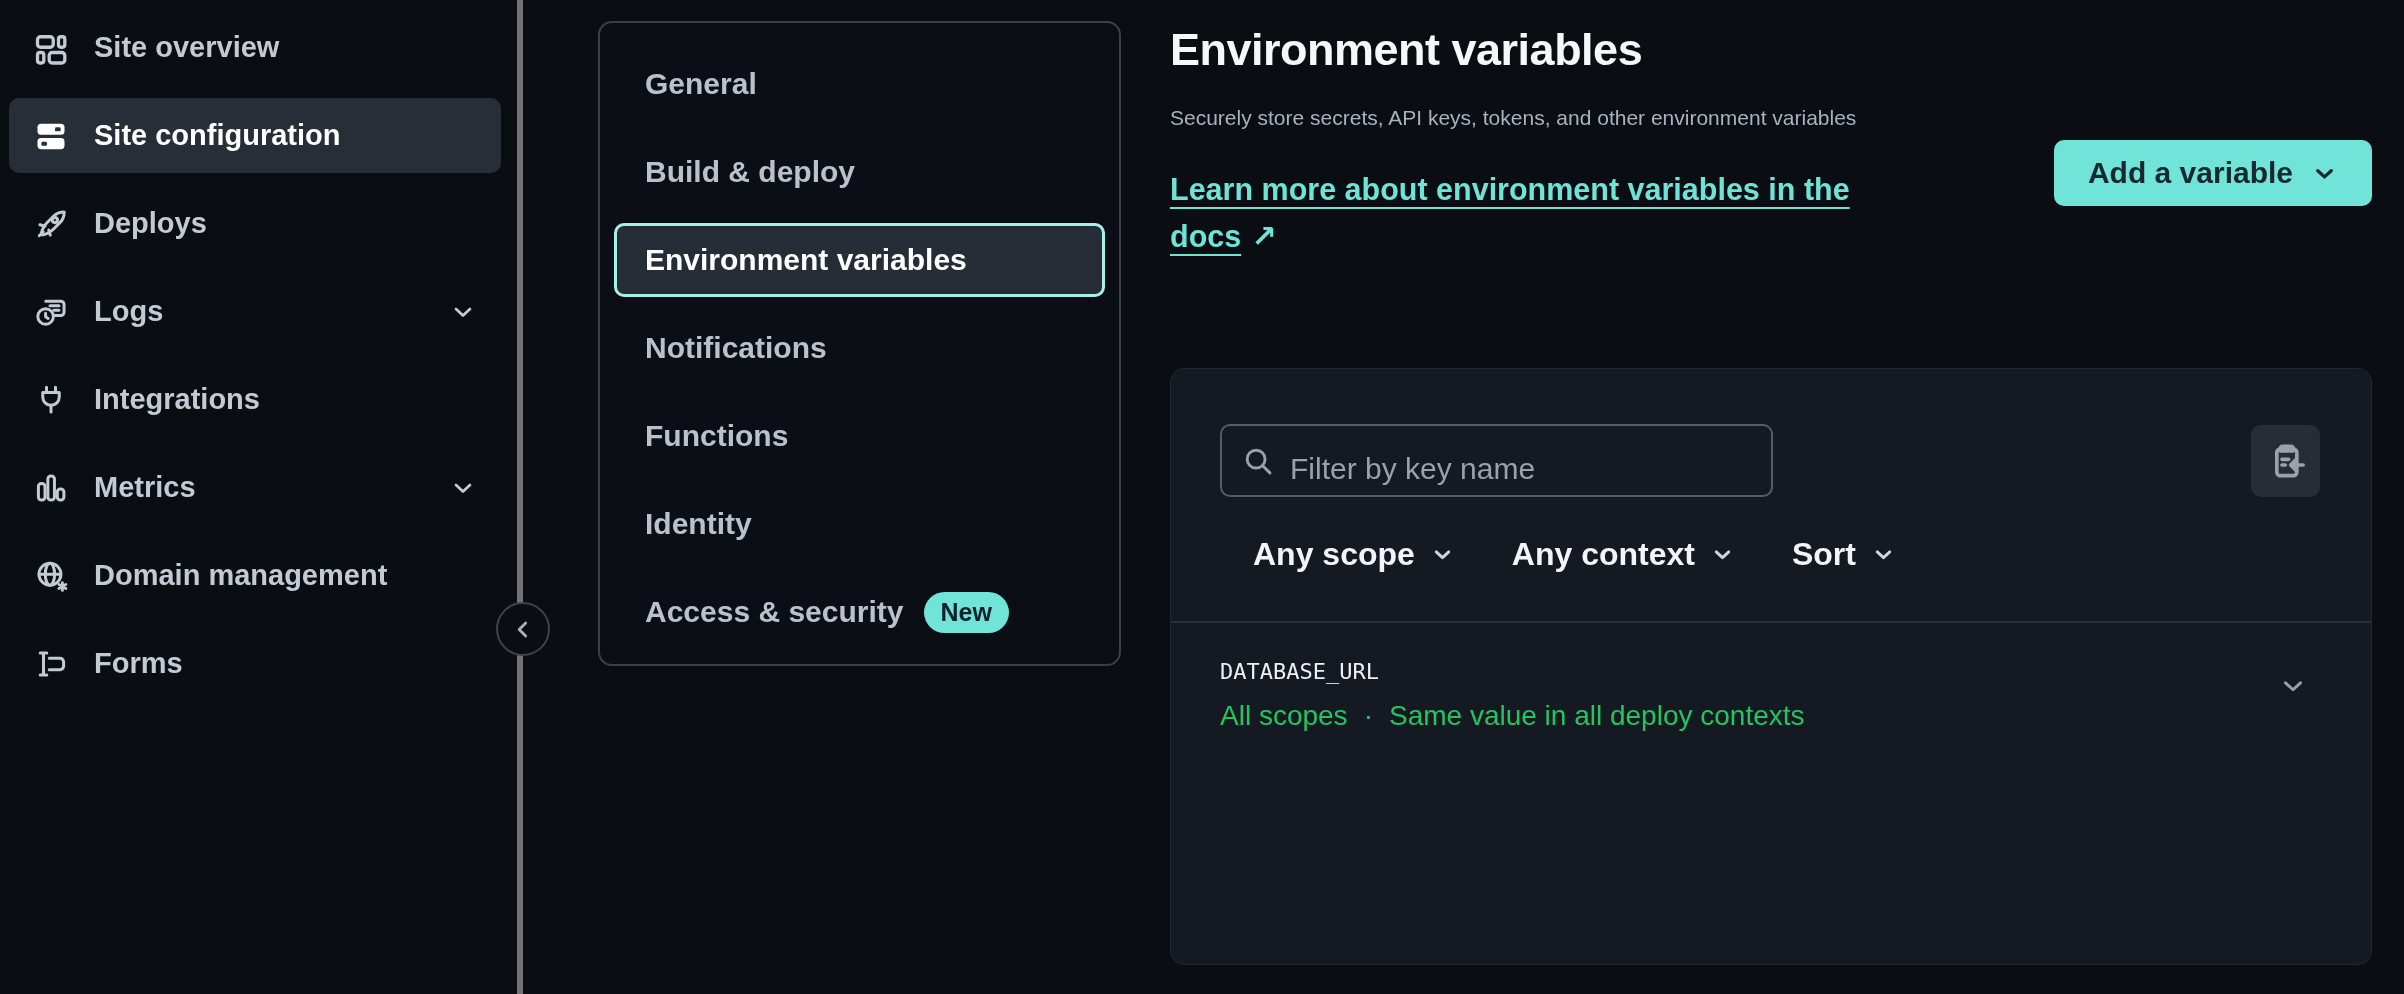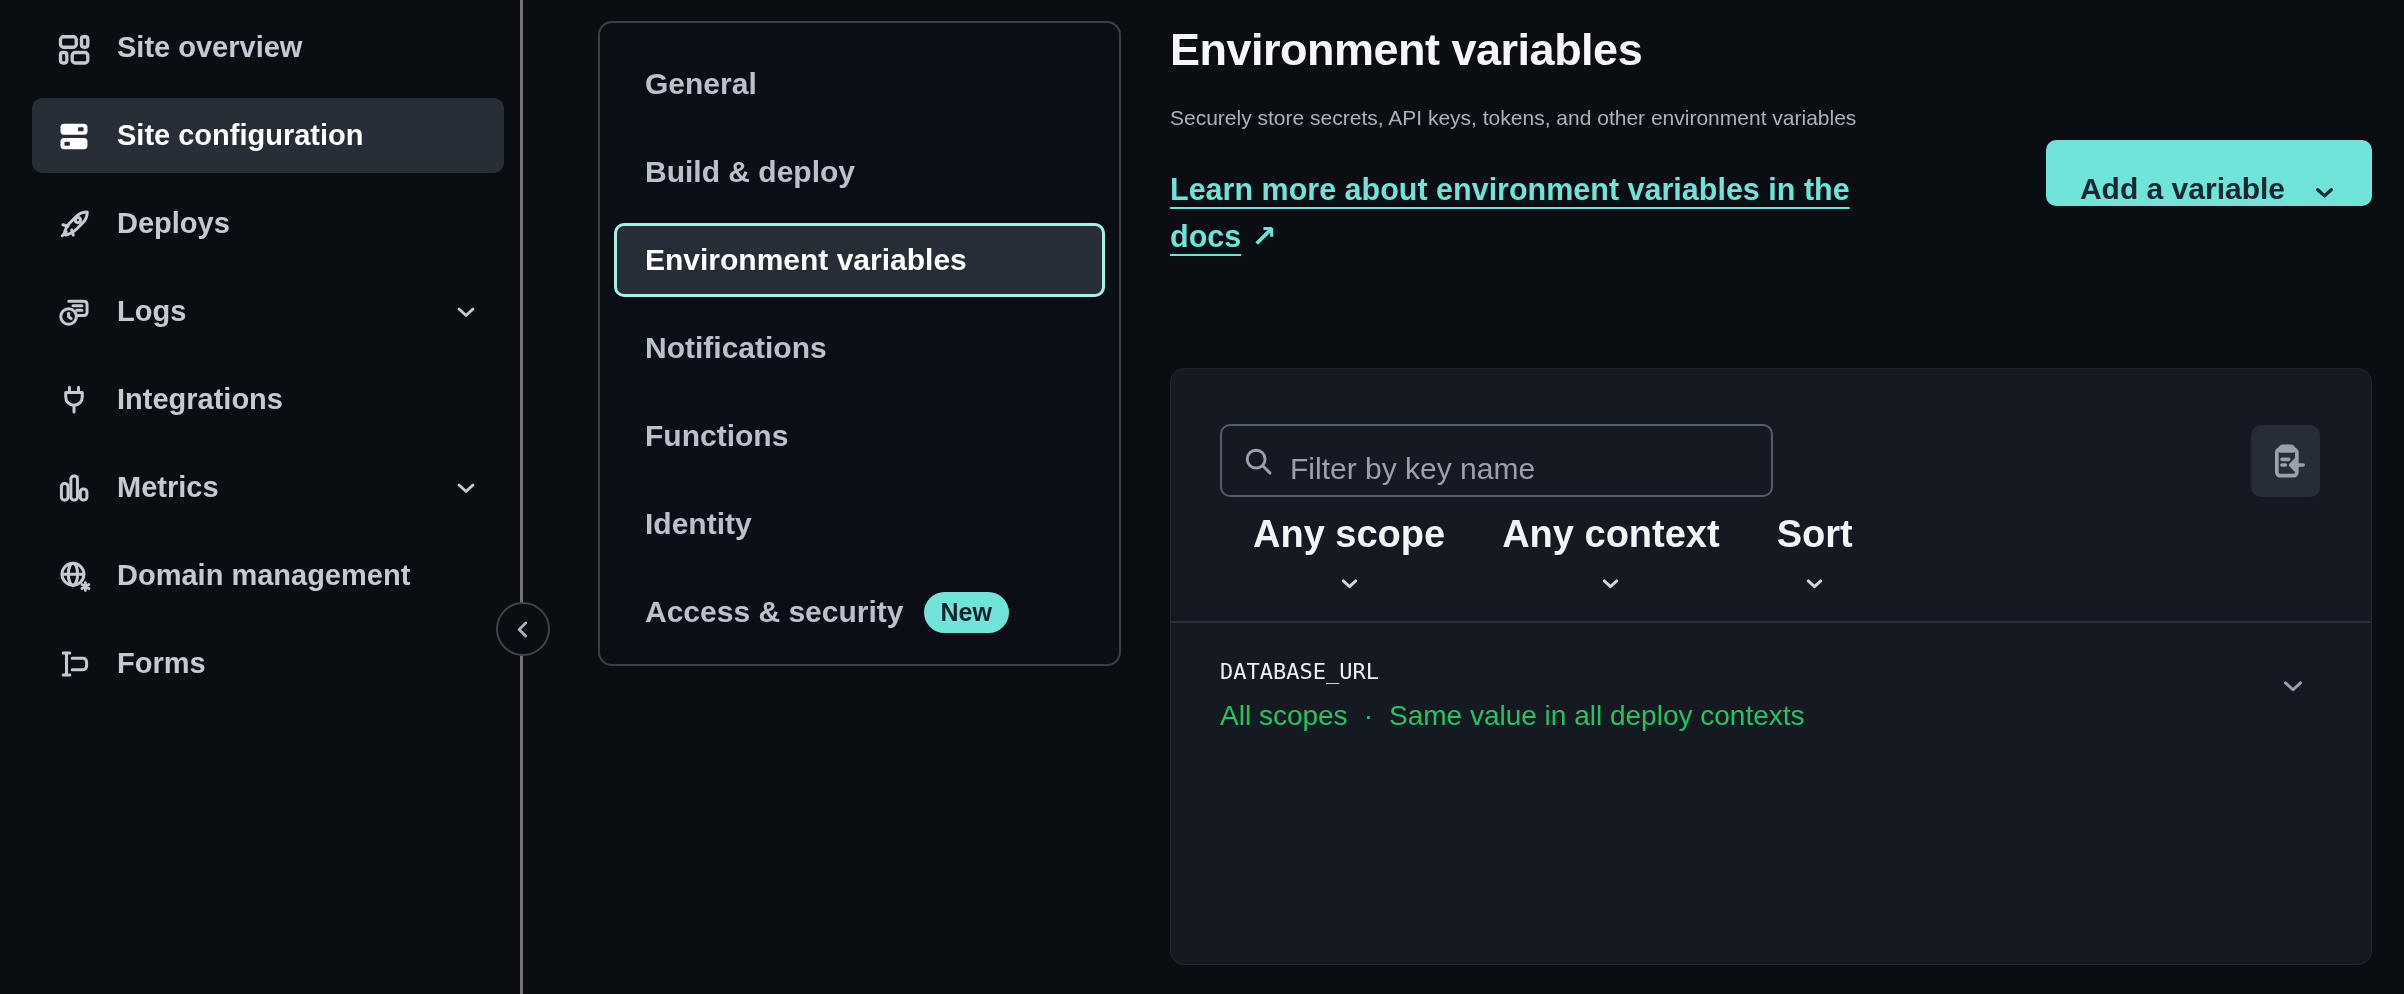--- a/index.html
+++ b/index.html
@@ -3,21 +3,21 @@
 <meta charset="utf-8">
 <style>
   * { box-sizing: border-box; margin: 0; padding: 0; }
   html, body { background: var(--page-bg, #0a0d12); }
   body { font-family: "Liberation Sans", "DejaVu Sans", sans-serif; }
   .stage { position: relative; width: 2404px; height: 994px; overflow: hidden;
            background: var(--page-bg, #0a0d12); color: var(--white, #f5f7f9); }
 
   
   .sidebar { position: absolute; left: 0; top: 0; bottom: 0; width: 523px;
-             border-right: 3px solid #737373; padding-top: 10px; padding-left: 23px; }
+             border-right: 6px solid #737373; padding-top: 10px; }
   .side-item { display: flex; align-items: center; gap: 25px; height: 75px;
                margin: 0 16px 13px 9px; padding: 0 24px; border-radius: 10px;
                font-size: 29px; font-weight: 600; color: var(--sidebar-text, #c3cad4);
                cursor: pointer; white-space: nowrap; }
   .side-item.active { background: var(--sidebar-active-bg, #282e37); color: #fff; font-weight: 700; }
   .side-item svg.mi { width: 36px; height: 36px; flex: none; }
   .side-item .chev { margin-left: auto; width: 28px; height: 28px; color: #c3cad4; }
   .collapse-btn { position: absolute; left: 523px; top: 629px; transform: translate(-50%,-50%);
                   width: 54px; height: 54px; border-radius: 50%；
                   }
@@ -39,21 +39,21 @@
 
   
   .page-header { position: absolute; left: 1170px; top: 24px; width: 758px; }
   .page-title { font-size: 45px; font-weight: 700; letter-spacing: -0.5px; color: var(--white, #f5f7f9); }
   .page-desc { margin-top: 18px; font-size: 21px; line-height: 47px; color: var(--muted-text, #a9b2be); }
   .docs-link { display: inline-block; margin-top: 25px; font-size: 30.5px; font-weight: 700;
                line-height: 47px; color: var(--link, #6ee3d8); text-decoration: none; cursor: pointer; }
   .docs-link .ltext { text-decoration: underline; text-underline-offset: 7px; text-decoration-thickness: 2px; }
   .docs-link .arrow { text-decoration: none; margin-left: 10px; font-weight: 700; }
   .add-btn { position: absolute; top: 140px; right: 32px; height: 66px; padding: 0 34px;
-             display: flex; align-items: flex-end; gap: 26px; border: none; border-radius: 10px;
+             display: flex; align-items: center; gap: 18px; border: none; border-radius: 10px;
              background: var(--accent, #70e4d9); color: var(--accent-text-dark, #182830);
              font-family: inherit; font-size: 30px; font-weight: 700; cursor: pointer; }
   .add-btn svg { width: 27px; height: 27px; }
 
   
   .panel { position: absolute; left: 1170px; top: 368px; width: 1202px; height: 597px;
            background: var(--panel-bg, #151922); border: 1px solid var(--panel-border, #232830);
            border-radius: 14px; padding: 55px 51px 0 49px; }
   .search-row { display: flex; align-items: center; }
   .search-wrap { position: relative; width: 553px; height: 73px; }
@@ -61,21 +61,21 @@
            border: 2px solid var(--input-border, #555d67); border-radius: 10px;
            padding: 16px 20px 0 68px; font-family: inherit; font-size: 30px; color: #e8eaee; outline: none; }
   .search-wrap input::placeholder { color: var(--placeholder, #99a1ac); }
   .search-wrap .mag { position: absolute; left: 21px; top: 20px; width: 33px; height: 33px; color: #9aa1ac; pointer-events: none; }
   .import-btn { margin-left: auto; width: 69px; height: 72px; border: none; border-radius: 10px;
                 background: #272d36; color: #99a2ad; display: flex; align-items: center;
                 justify-content: center; cursor: pointer; }
   .import-btn svg { width: 40px; height: 40px; }
   .filter-row { display: flex; align-items: center; gap: 57px; margin: 36px 0 0 33px; height: 42px; }
   .filter-btn { display: flex; align-items: center; gap: 15px; background: none; border: none;
-                font-family: inherit; font-size: 38px; font-weight: 700; color: #f2f4f7; cursor: pointer; flex-direction: column; }
+                font-family: inherit; font-size: 32px; font-weight: 700; color: #f2f4f7; cursor: pointer; }
   .filter-btn svg { width: 25px; height: 25px; color: #d2d7dd; }
   .panel-divider { height: 0; border-top: 2px solid var(--divider, #2a303a); margin: 46px -51px 0 -49px; }
   .var-row { position: relative; padding-top: 36px; cursor: pointer; }
   .var-key { font-family: "DejaVu Sans Mono", "Liberation Mono", monospace; font-size: 22px; color: #edeff2; }
   .var-chevron { position: absolute; right: 12px; top: 48px; width: 30px; height: 30px; color: #98a1ac; }
   .var-meta { display: flex; align-items: flex-end; gap: 16px; margin-top: 16px;
               font-size: 28px; color: #22c55e; }
 </style>
 </head>
 <body>

